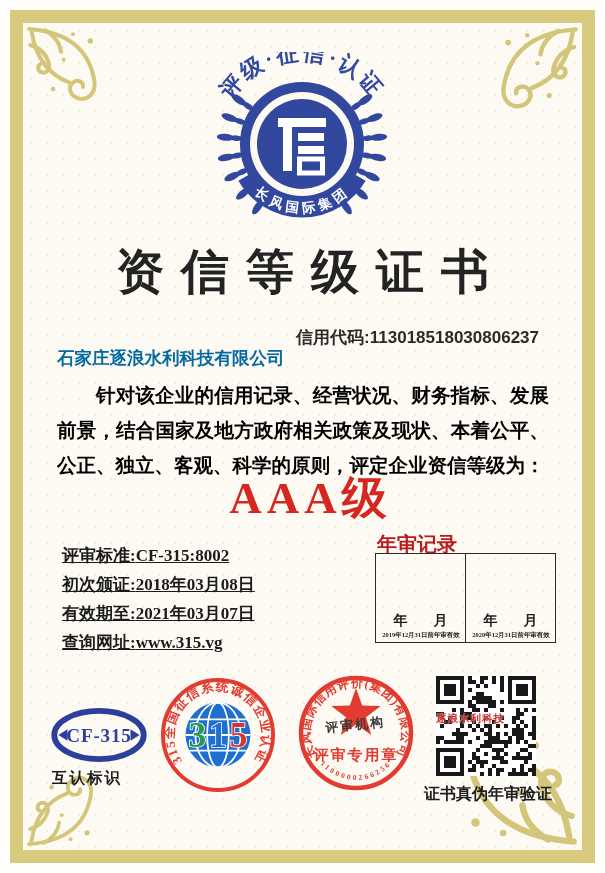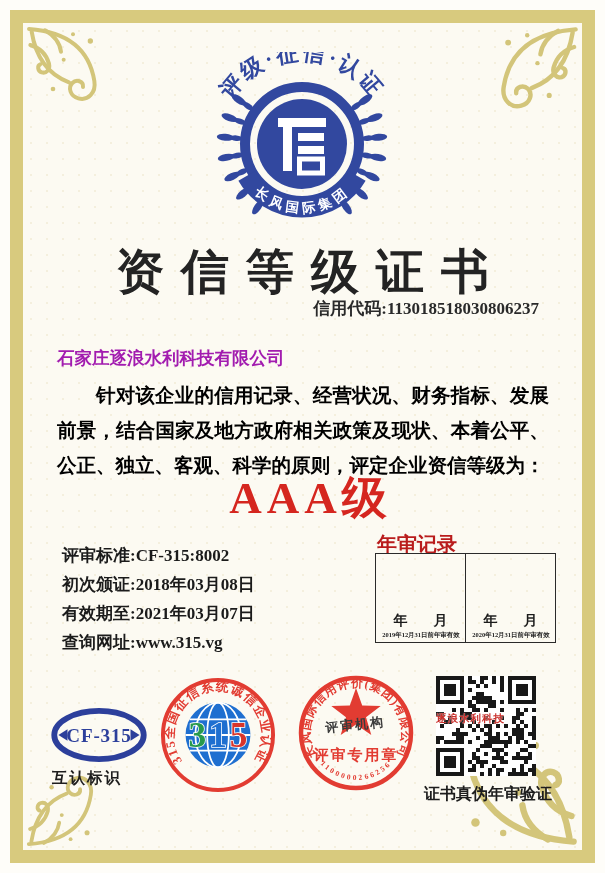--- a/index.html
+++ b/index.html
@@ -7,29 +7,29 @@
         font-family:"Liberation Serif",serif;color:#1c1c1c;}
   .frame{position:absolute;inset:10px;border:13px solid #d8ca7e;background:#fcfaf2;
          background-image:radial-gradient(#f4efdd 1px, transparent 1.2px);background-size:16px 16px;}
   .corner{position:absolute;pointer-events:none;}
   
   .emblem{position:absolute;left:192px;top:52px;width:220px;height:192px;}
   
   .title{position:absolute;left:0;right:0;top:240px;text-align:center;
          font-family:"Liberation Sans",sans-serif;font-weight:bold;font-size:48px;
          letter-spacing:17px;margin-right:-17px;color:#232323;}
-  .credit{position:absolute;right:66px;top:297px;font-family:Liberation Serif, serif;
+  .credit{position:absolute;right:66px;top:326px;font-family:Liberation Sans, sans-serif;
           font-weight:bold;font-size:17px;color:#2a2a2a;}
   .company{position:absolute;left:57px;top:346px;font-family:"Liberation Sans",sans-serif;
-           font-weight:bold;font-size:17.5px;color:#a21caf;}
+           font-weight:bold;font-size:17.5px;color:#0369a1;}
   .para{position:absolute;left:57px;top:378px;width:492px;font-size:19.5px;font-weight:bold;
         line-height:35px;text-align:justify;text-indent:2em;color:#000000;}
   .rating{position:absolute;left:0;right:0;top:468px;text-align:center;font-weight:bold;
           font-size:45px;letter-spacing:5px;color:#d5261f;font-family:"Liberation Serif",serif;padding-left:16px;}
-  .fields{position:absolute;left:62px;top:541px;font-size:17px;font-weight:bold;line-height:29px;color:#1b1b1b;}
+  .fields{position:absolute;left:62px;top:541px;font-size:17px;font-weight:bold;line-height:29px;color:#1b1b1b;text-decoration:underline;}
   .review-title{position:absolute;left:377px;top:531px;font-size:20px;font-weight:bold;color:#b91c1c;}
   .review-table{position:absolute;left:375px;top:553px;width:181px;height:90px;
                 border:1.5px solid #2a2a2a;display:flex;box-sizing:border-box;}
   .review-cell{flex:1;display:flex;flex-direction:column;justify-content:flex-end;align-items:center;padding-bottom:2px;}
   .review-cell + .review-cell{border-left:1.5px solid #2a2a2a;}
   .ym{display:flex;gap:26px;font-size:14px;font-weight:bold;color:#1b1b1b;}
   .note{font-size:7px;font-weight:bold;color:#222;white-space:nowrap;transform:scale(.92);}
   
   .cf-logo{position:absolute;left:49px;top:706px;width:100px;height:58px;}
   .cf-caption{position:absolute;left:52px;top:768px;width:96px;text-align:left;

